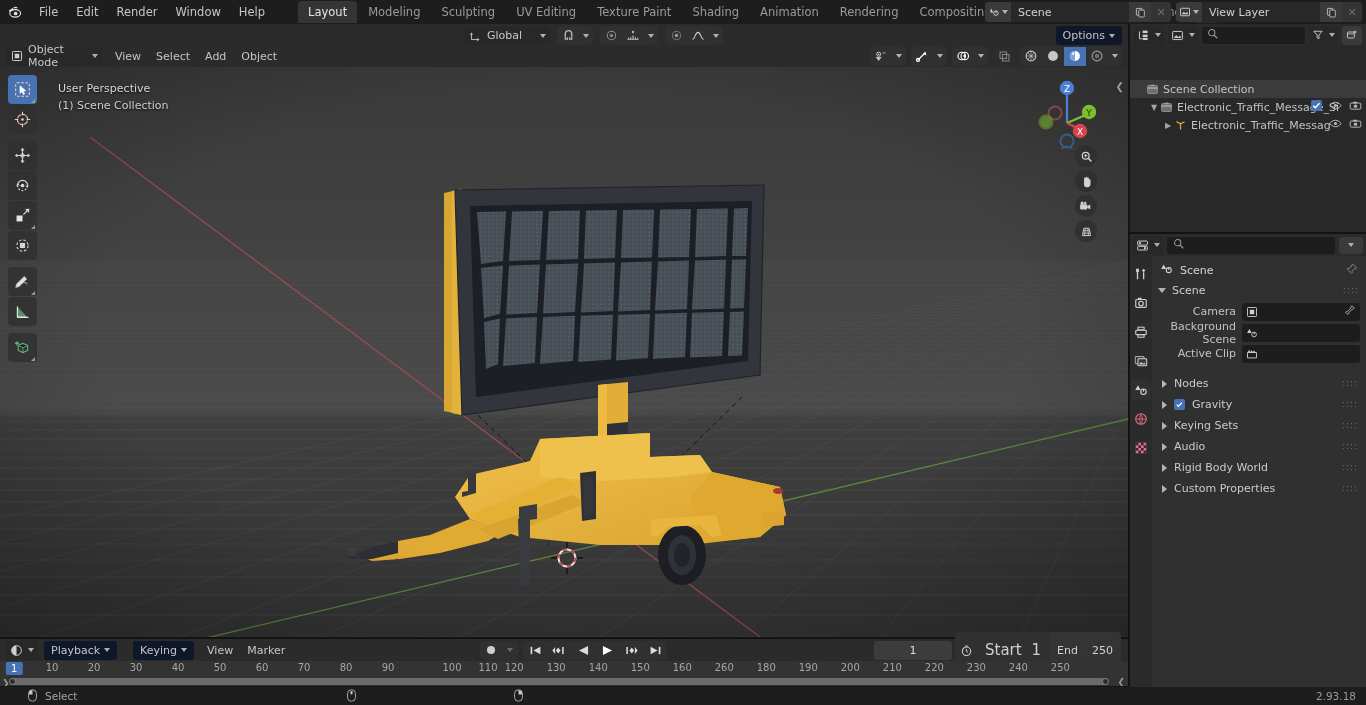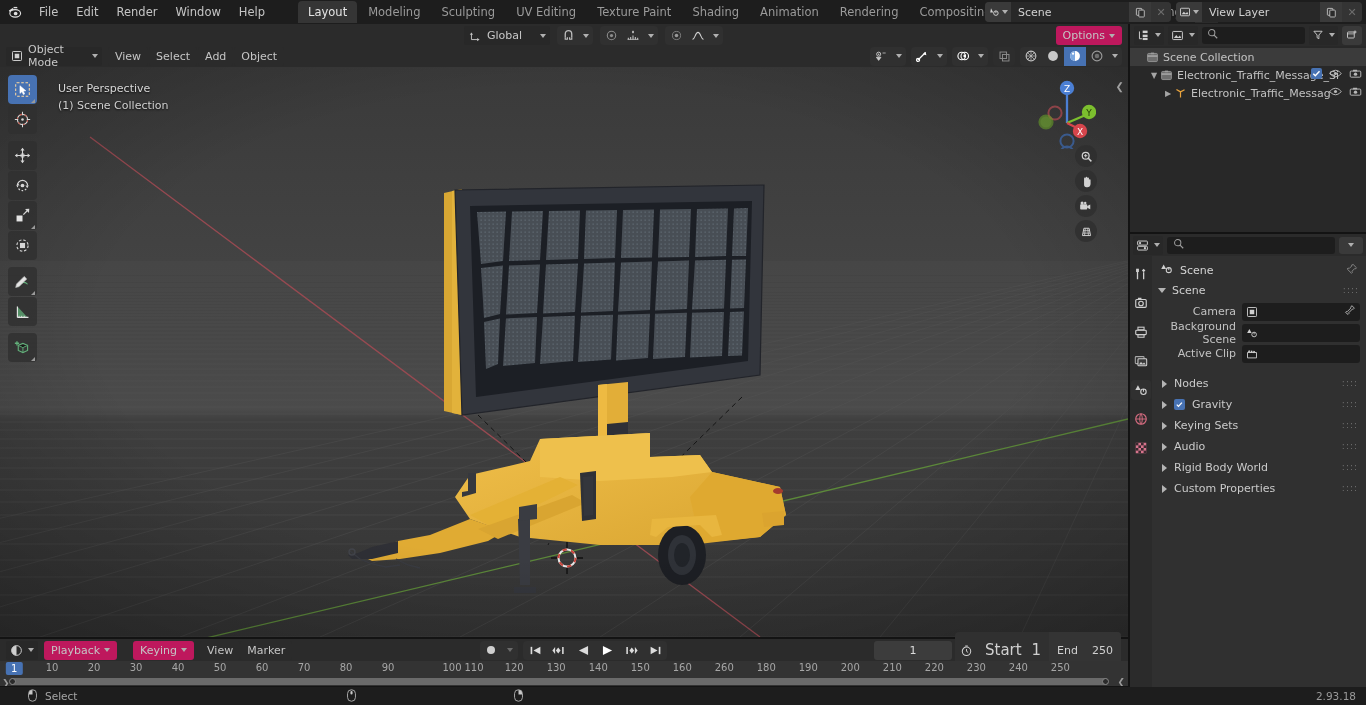--- a/index.html
+++ b/index.html
@@ -24,21 +24,21 @@
   .idblock .copy { width:22px; height:20px; display:flex; align-items:center; justify-content:center; background:#3a3a3a; }
   .idblock .xbtn { width:20px; height:20px; display:flex; align-items:center; justify-content:center; background:#343434; color:#6d6d6d; }
 
   
   .vp-header { position:absolute; left:0; top:24px; width:1128px; height:23px; background:#2b2b2b;
       display:flex; align-items:center; padding-left:4px; }
   .vp-header2 { position:absolute; left:0; top:45px; width:1128px; height:22px; background:#2b2b2b;
       display:flex; align-items:center; padding-left:6px; }
   .hbtn { height:19px; display:flex; align-items:center; padding:0 7px; background:#2b2b2b; border-radius:3px;
       color:#c5c5c5; font-size:11px; gap:4px; white-space:nowrap; }
-  .hbtn.grp { background:#be185d; }
+  .hbtn.grp { background:#0f172a; }
   .seldrop { height:19px; display:flex; align-items:center; background:#282828; border-radius:3px; padding:0 4px 0 5px; gap:5px; }
   .caret { width:0;height:0;border-left:3.5px solid transparent;border-right:3.5px solid transparent;border-top:4px solid #b0b0b0; }
   .divider-sm { width:7px; }
   .pill { display:flex; align-items:center; background:#303030; border-radius:4px; overflow:hidden; }
   .pill > div { height:19px; display:flex; align-items:center; justify-content:center; }
   .sq { width:22px; }
 
   
   .viewport { position:absolute; left:0; top:67px; width:1128px; height:570px; overflow:hidden;
      background: linear-gradient(180deg,#3b3b3b 0%,#434343 40%,#4a4a4a 64%,#3e3e3e 66%,#393939 100%); }
@@ -73,21 +73,21 @@
 
   
   .statusbar { position:absolute; left:0; top:687px; width:1366px; height:18px; background:#1d1d1d;
      display:flex; align-items:center; color:#a5a5a5; font-size:10.5px; }
   .version { position:absolute; right:10px; color:#9a9a9a; font-size:10.5px; }
 
   
   .outliner { position:absolute; left:1130px; top:24px; width:236px; height:208px; background:#282828; }
   .ol-header { height:22px; background:#2b2b2b; display:flex; align-items:center; padding:0 4px; gap:4px; }
   .ol-search { flex:1; height:17px; background:#1d1d1d; border-radius:3px; display:flex; align-items:center; padding-left:5px; gap:4px; }
-  .ol-rows { padding-top:2px; }
+  .ol-rows { padding-top:2px;margin-top:32px; }
   .ol-row { height:18px; display:flex; align-items:center; position:relative; padding-left:4px; font-size:11px; color:#c2c2c2; }
   .ol-row.sel { background:#3b3b3b; }
   .ol-tri { width:12px; display:flex; align-items:center; justify-content:center; color:#a5a5a5; font-size:8px; }
   .ol-name { margin-left:4px; white-space:nowrap; overflow:hidden; }
   .ol-right { position:absolute; right:4px; display:flex; align-items:center; gap:7px; }
 
   
   .props { position:absolute; left:1130px; top:234px; width:236px; height:453px; background:#303030; }
   .props-header { height:22px; background:#2b2b2b; display:flex; align-items:center; padding:0 3px; gap:4px; }
   .props-search { flex:1; height:17px; background:#1d1d1d; border-radius:3px; display:flex; align-items:center; padding-left:6px; }
@@ -785,21 +785,21 @@
         <div class="tl-tick" style="left: 52.0155px;">10</div>
         <div class="tl-tick" style="left: 94.031px;">20</div>
         <div class="tl-tick" style="left: 136.047px;">30</div>
         <div class="tl-tick" style="left: 178.062px;">40</div>
         <div class="tl-tick" style="left: 220.078px;">50</div>
         <div class="tl-tick" style="left: 262.093px;">60</div>
         <div class="tl-tick" style="left: 304.109px;">70</div>
         <div class="tl-tick" style="left: 346.124px;">80</div>
         <div class="tl-tick" style="left: 388.14px;">90</div>
         <div class="tl-tick" style="left: 452px;">100</div>
-        <div class="tl-tick" style="left: 474px;">110</div>
+        <div class="tl-tick" style="left: 488px;">110</div>
         <div class="tl-tick" style="left: 514.186px;">120</div>
         <div class="tl-tick" style="left: 556.202px;">130</div>
         <div class="tl-tick" style="left: 598.217px;">140</div>
         <div class="tl-tick" style="left: 640.233px;">150</div>
         <div class="tl-tick" style="left: 682.248px;">160</div>
         <div class="tl-tick" style="left: 724.264px;">260</div>
         <div class="tl-tick" style="left: 766.279px;">180</div>
         <div class="tl-tick" style="left: 808.295px;">190</div>
         <div class="tl-tick" style="left: 850.31px;">200</div>
         <div class="tl-tick" style="left: 892.326px;">210</div>

